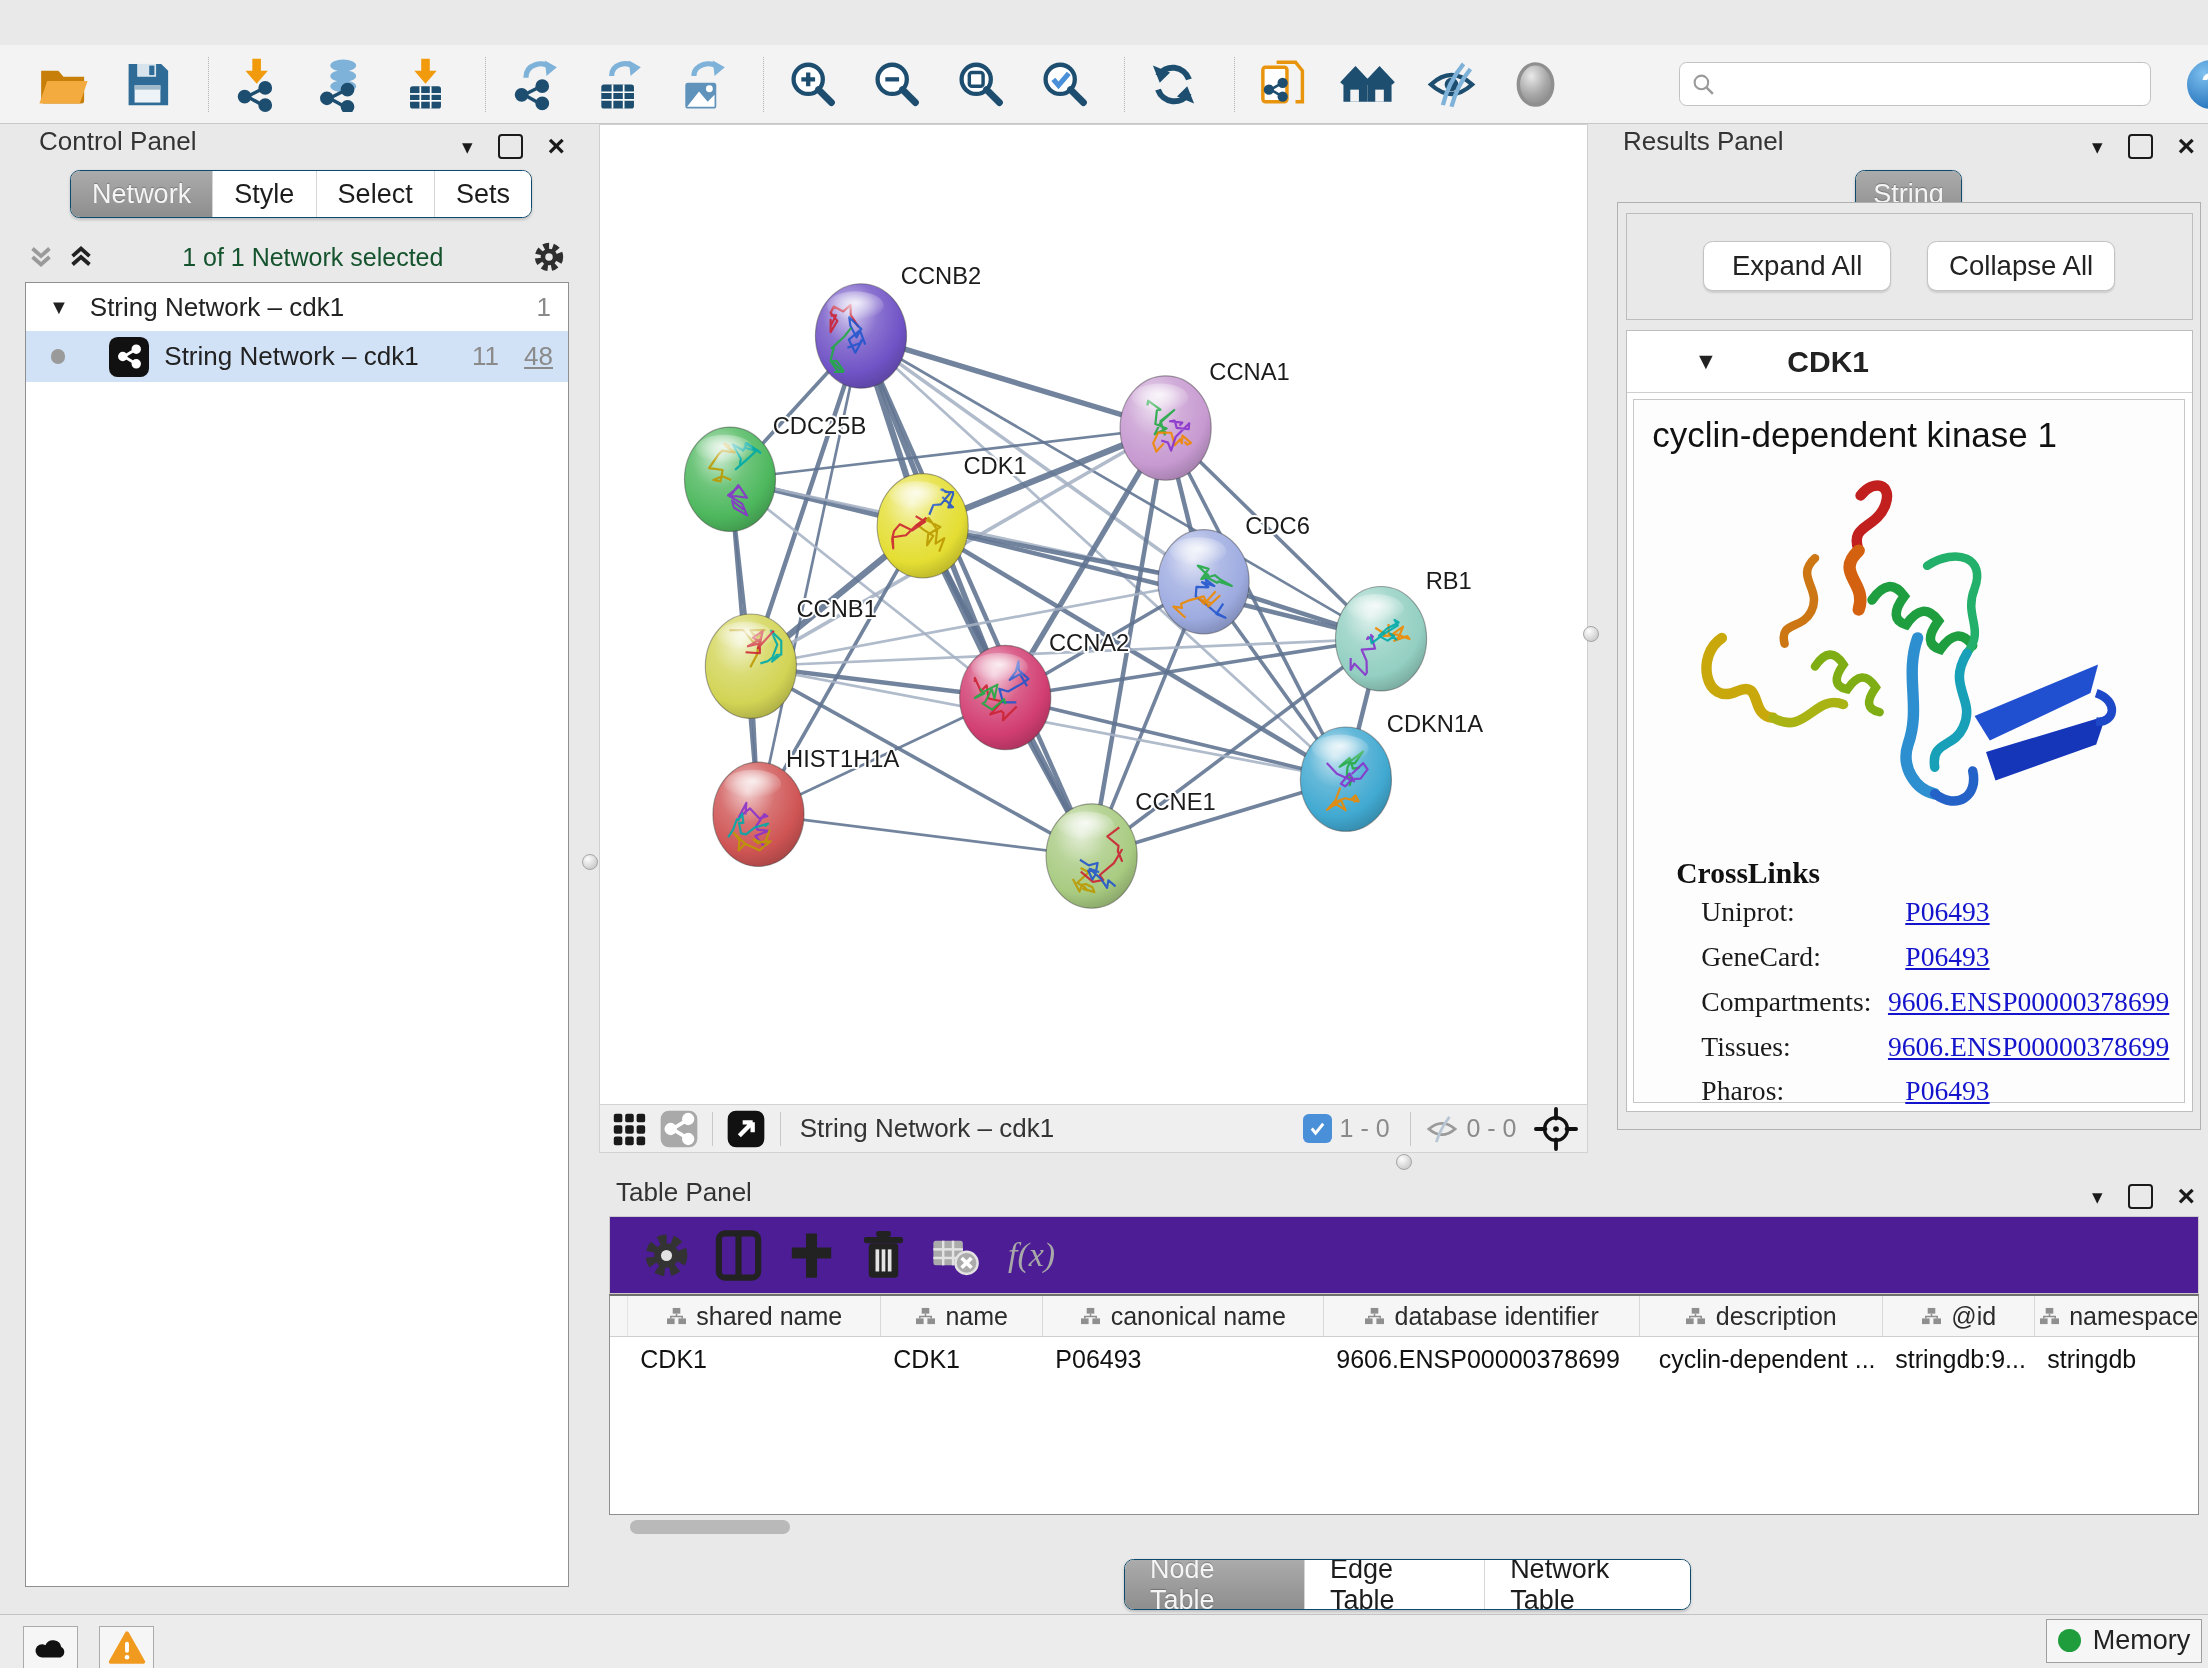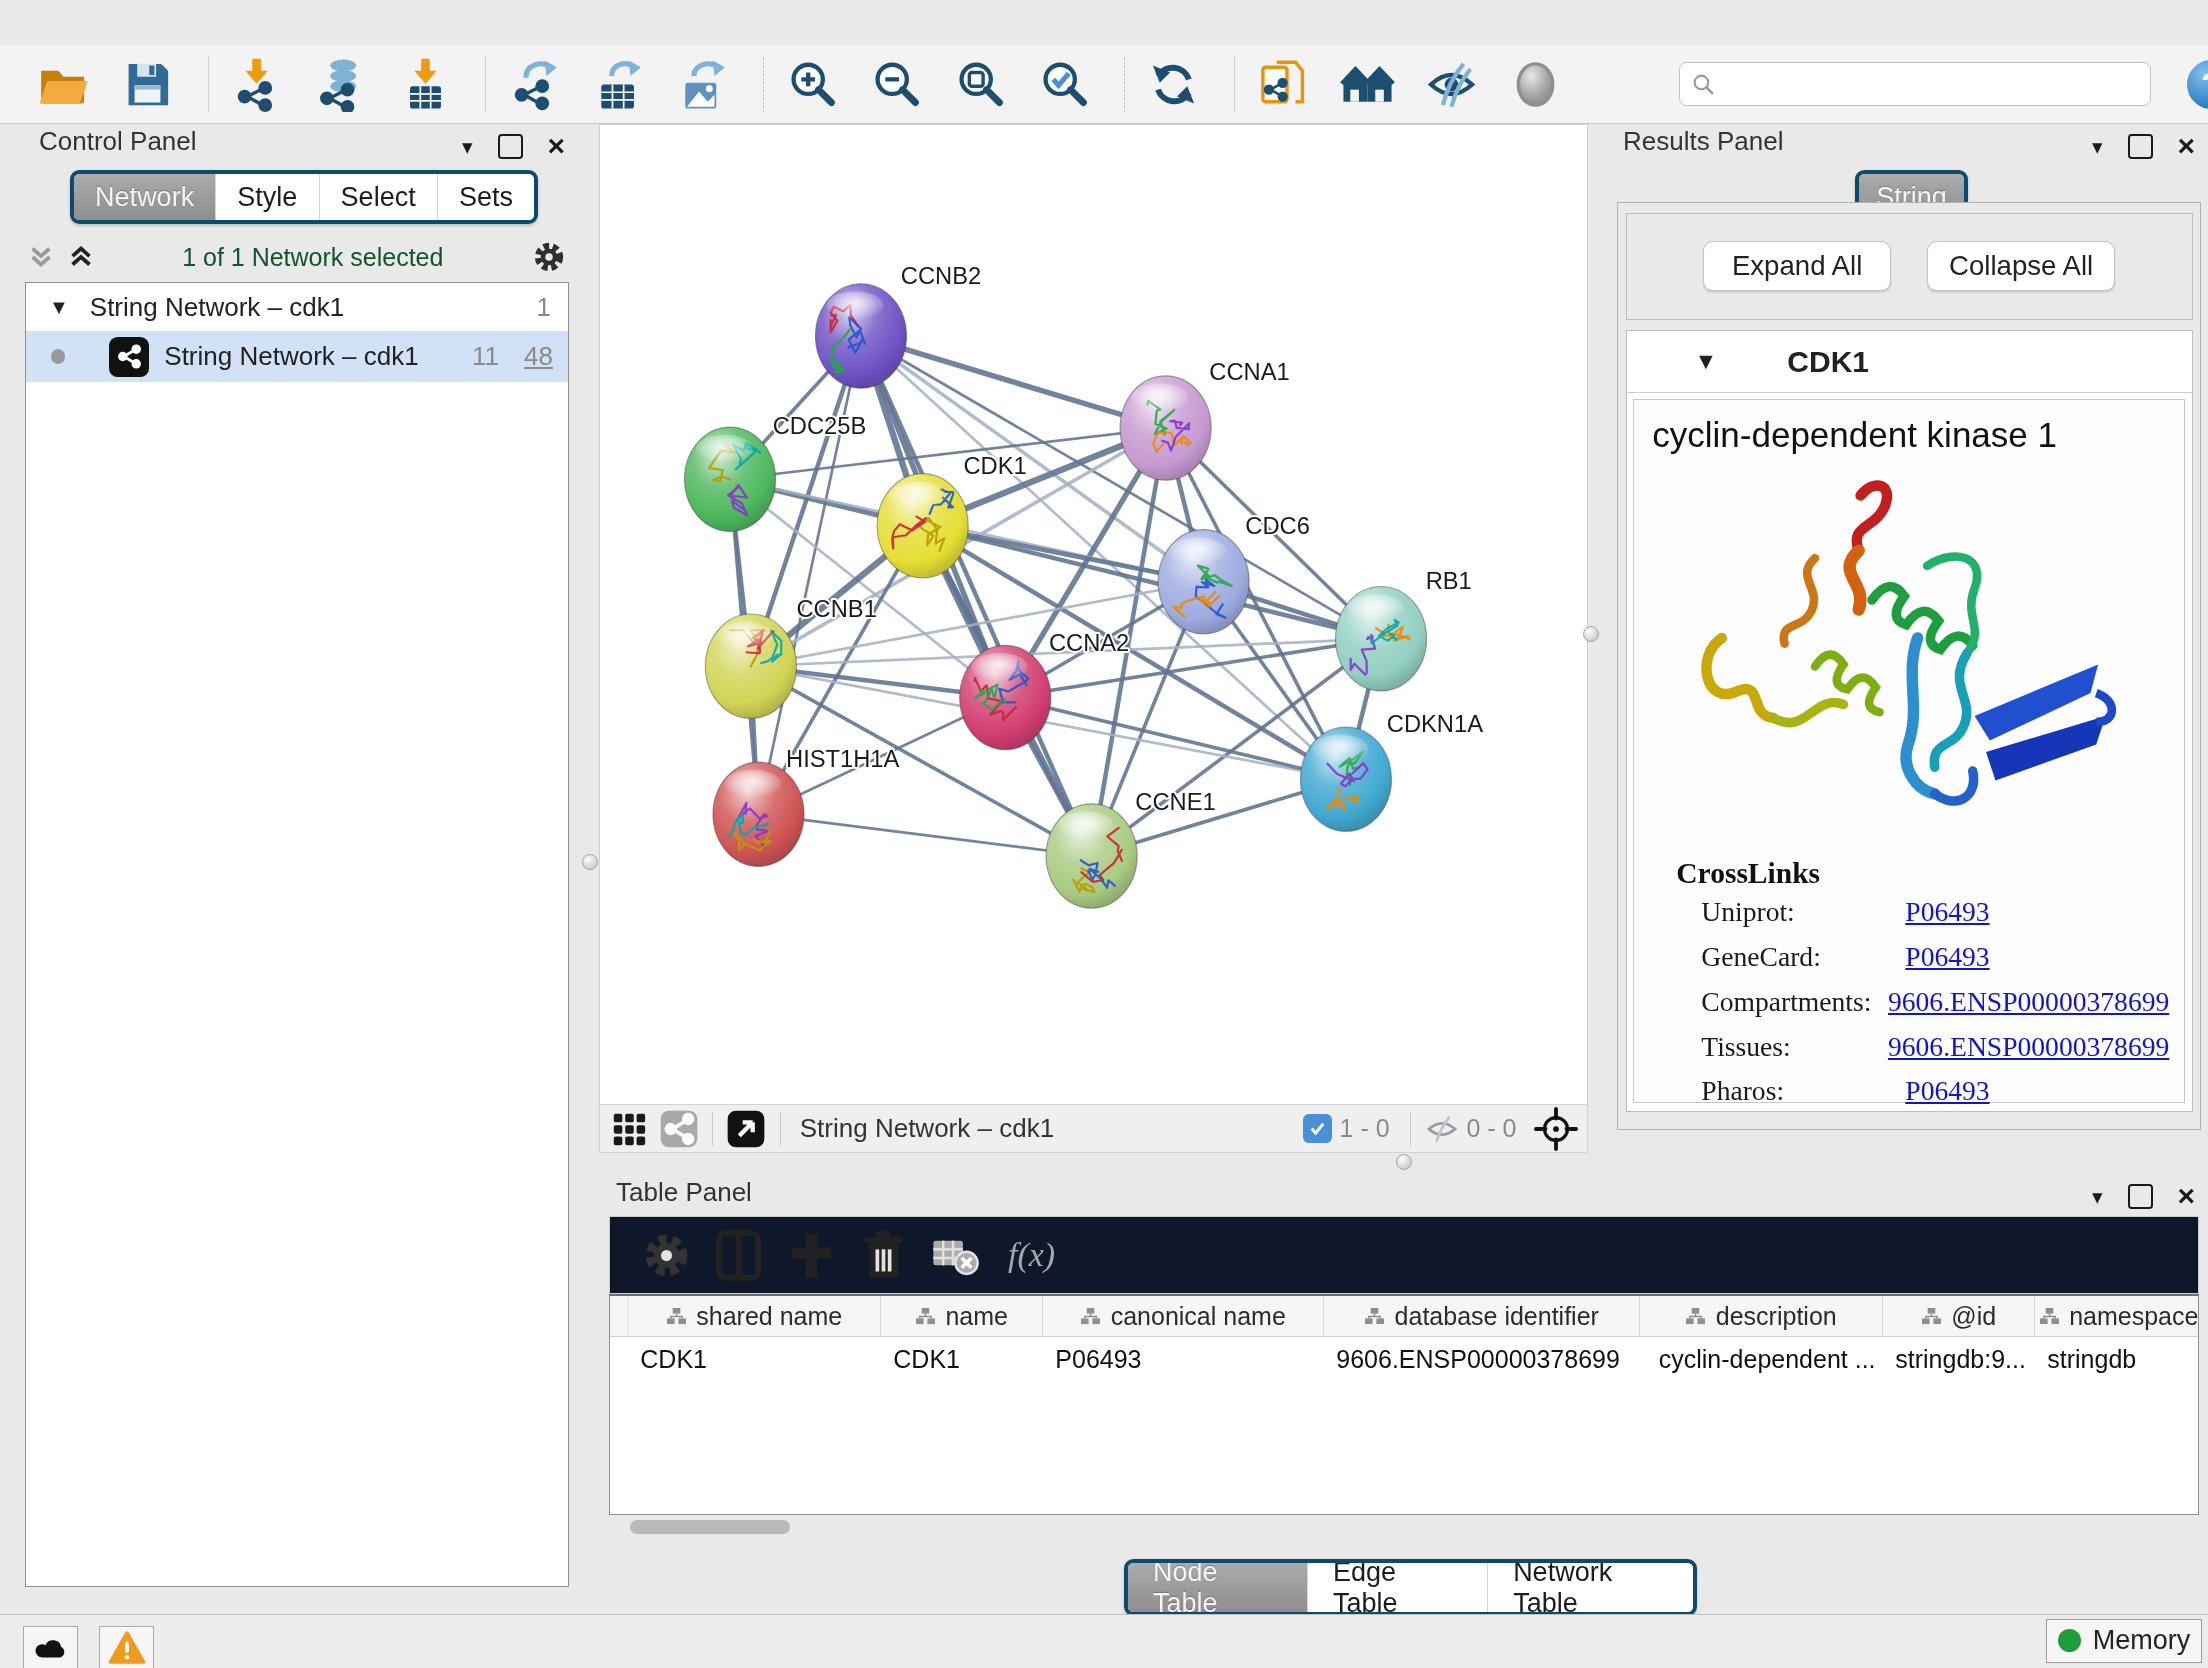--- a/index.html
+++ b/index.html
@@ -30,21 +30,21 @@
 
   
   .panel-head{position:absolute;font-size:26px;color:#333;}
   .win-btns{position:absolute;display:flex;align-items:center;gap:25px;}
   .wb{font-size:25px;color:#1a1a1a;line-height:1;}
   .wb.tri{font-size:21px;}
   .wb.sq{width:21px;height:21px;border:2.9px solid #1a1a1a;border-radius:3.8px;}
   .wb.x{font-size:30px;font-weight:bold;}
 
   
-  .segmented{display:flex;border-radius:9.5px;overflow:hidden;border:4px solid #0c4a6e;
+  .segmented{display:flex;border-radius:9.5px;overflow:hidden;border:1px solid #0c4a6e;
     background:#fff;box-shadow:0 1.9px 2.9px rgba(0,0,0,.18);}
   .seg{display:flex;align-items:center;justify-content:center;font-size:27px;color:#1c1c1c;
     background:#fff;border-right:1px solid #d6d6d6;}
   .seg:last-child{border-right:none;}
   .seg.sel{background:linear-gradient(#ababab,#8e8e8e);color:#f5f5f5;text-shadow:0 -1px 1px rgba(0,0,0,.25);}
 
   
   .cp-tabs{position:absolute;left:70px;top:170px;height:46px;width:460px;}
   .cp-tabs .seg{flex:1 1 auto;padding:0 9.5px;}
   .cp-statusrow{position:absolute;left:25px;top:236px;width:544px;height:42px;
@@ -93,21 +93,21 @@
     box-sizing:border-box;background:#fdfdfd;}
   .rp-desc{font-size:35px;color:#111;margin:15px 0 0 18px;}
   .ribbon{position:absolute;left:38px;top:67px;width:476px;height:380px;}
   .xl-head{position:absolute;left:42px;top:457px;font-family:"Liberation Serif",serif;
     font-size:29.5px;font-weight:bold;color:#111;}
   .xl-row{position:absolute;left:67px;width:468px;display:flex;font-family:"Liberation Serif",serif;font-size:27.6px;}
   .xl-label{width:204px;color:#1a1a1a;}
   .xl-link{color:#1414cc;text-decoration:underline;}
 
   
-  .tp-toolbar{position:absolute;left:609px;top:1216px;width:1590px;height:78px;background:#0f172a;
+  .tp-toolbar{position:absolute;left:609px;top:1216px;width:1590px;height:78px;background:#4c1d95;
     border:1px solid #cbcbcb;box-sizing:border-box;display:flex;align-items:center;padding-left:27px;}
   .tp-tbtn{width:59px;height:59px;display:flex;align-items:center;justify-content:center;margin-right:13.3px;}
   .fx{font-family:"Liberation Serif",serif;font-style:italic;font-size:34px;color:#a8a8a8;margin-left:9.5px;}
   .tp-table{position:absolute;left:609px;top:1294px;width:1590px;height:221px;background:#fff;
     border:1px solid #8f8f8f;border-top:2.9px solid #6f6f6f;box-sizing:border-box;overflow:hidden;}
   .tp-header{display:flex;height:40px;background:#f6f6f6;border-bottom:1px solid #cfcfcf;}
   .th{display:flex;align-items:center;justify-content:center;gap:9.5px;font-size:25px;color:#2b2b2b;
     border-right:1px solid #d9d9d9;box-sizing:border-box;overflow:hidden;white-space:nowrap;flex:0 0 auto;}
   .tp-row{display:flex;height:44px;align-items:center;}
   .td{font-size:25px;color:#111;padding-left:13.3px;box-sizing:border-box;overflow:hidden;

